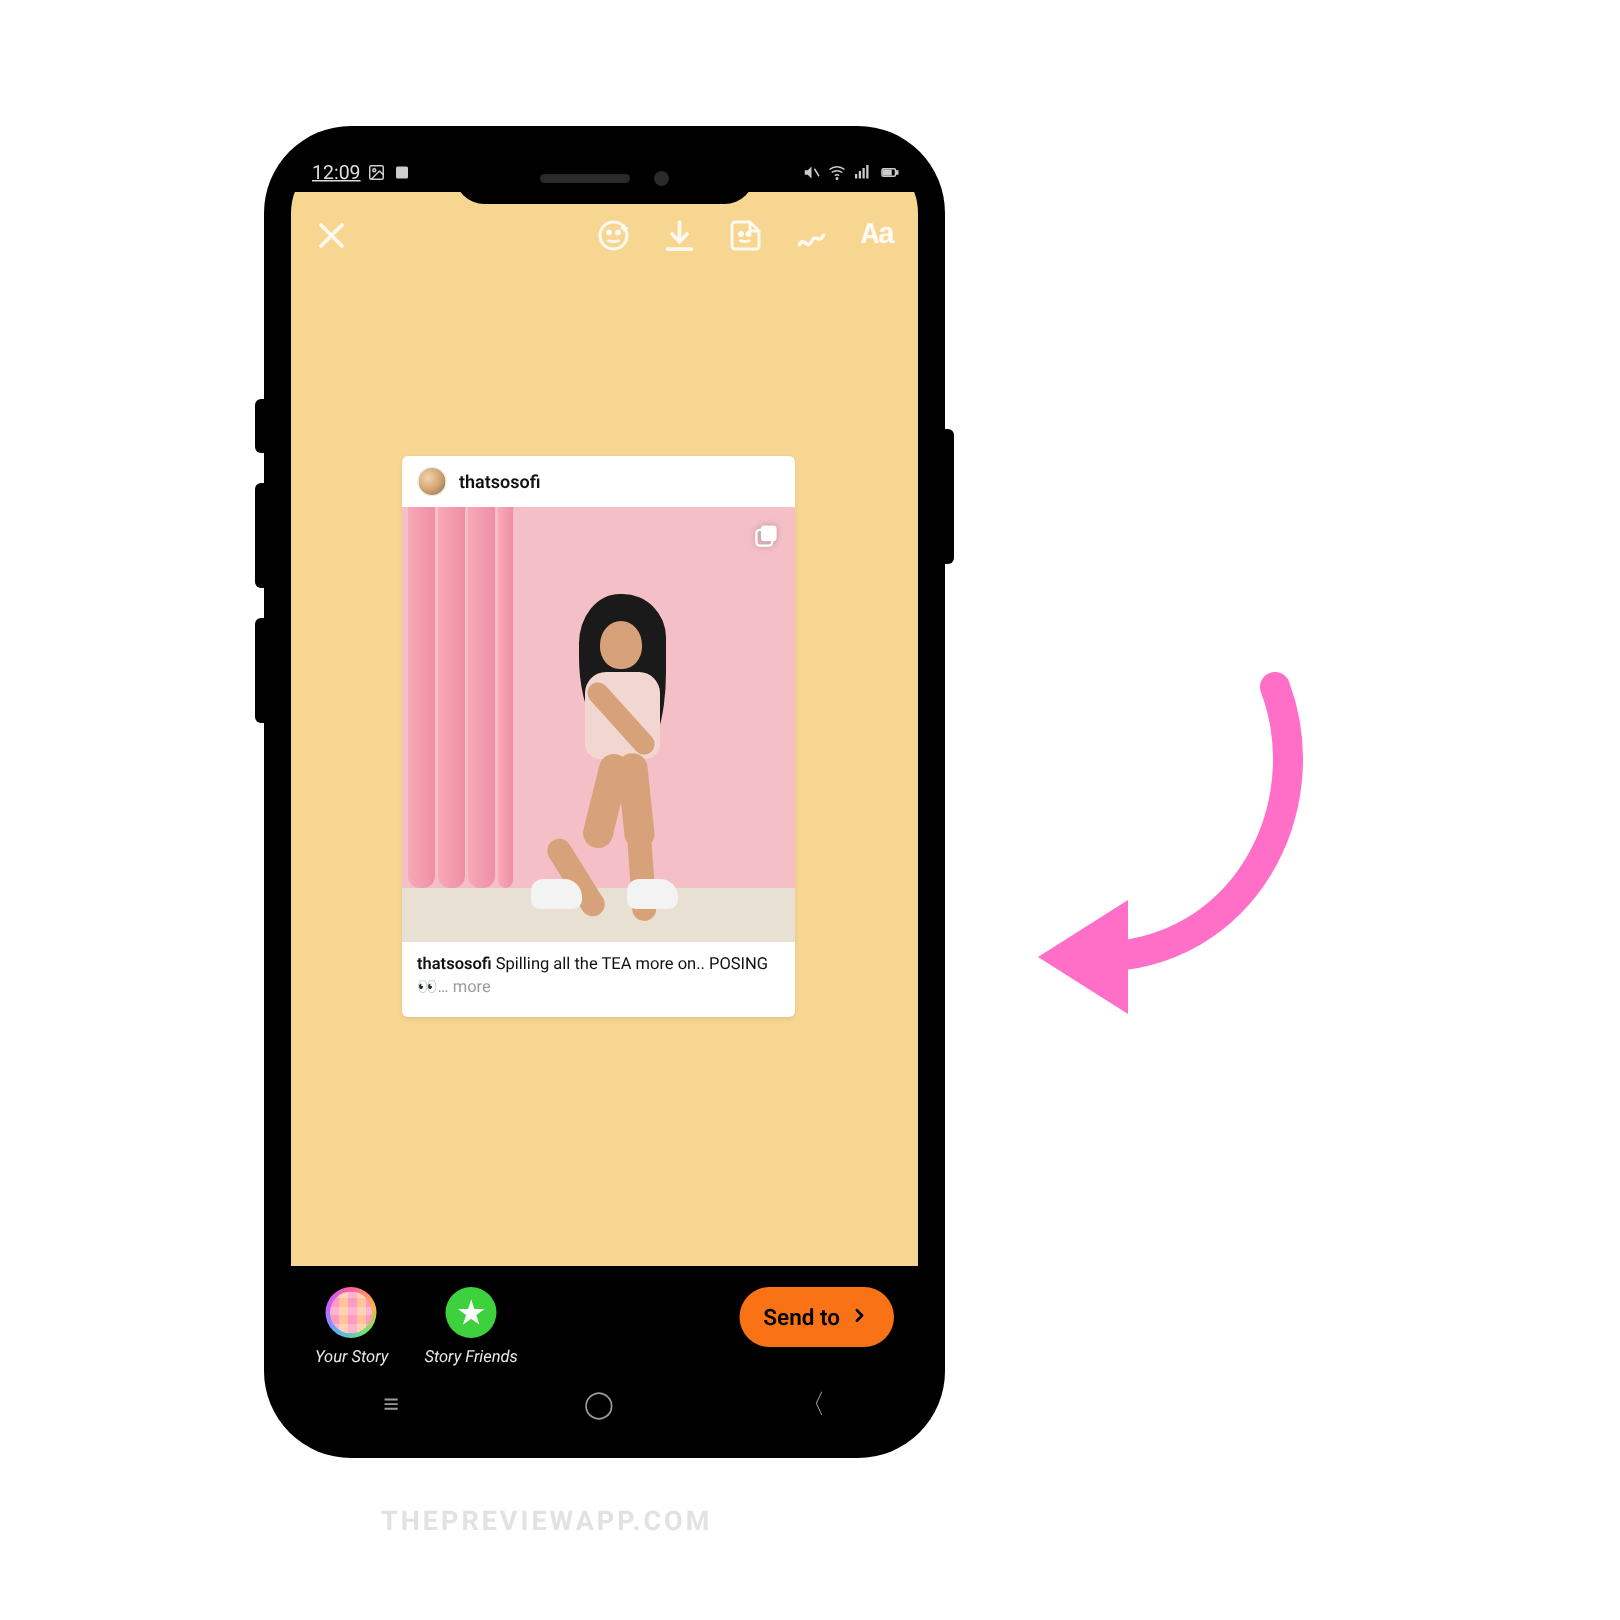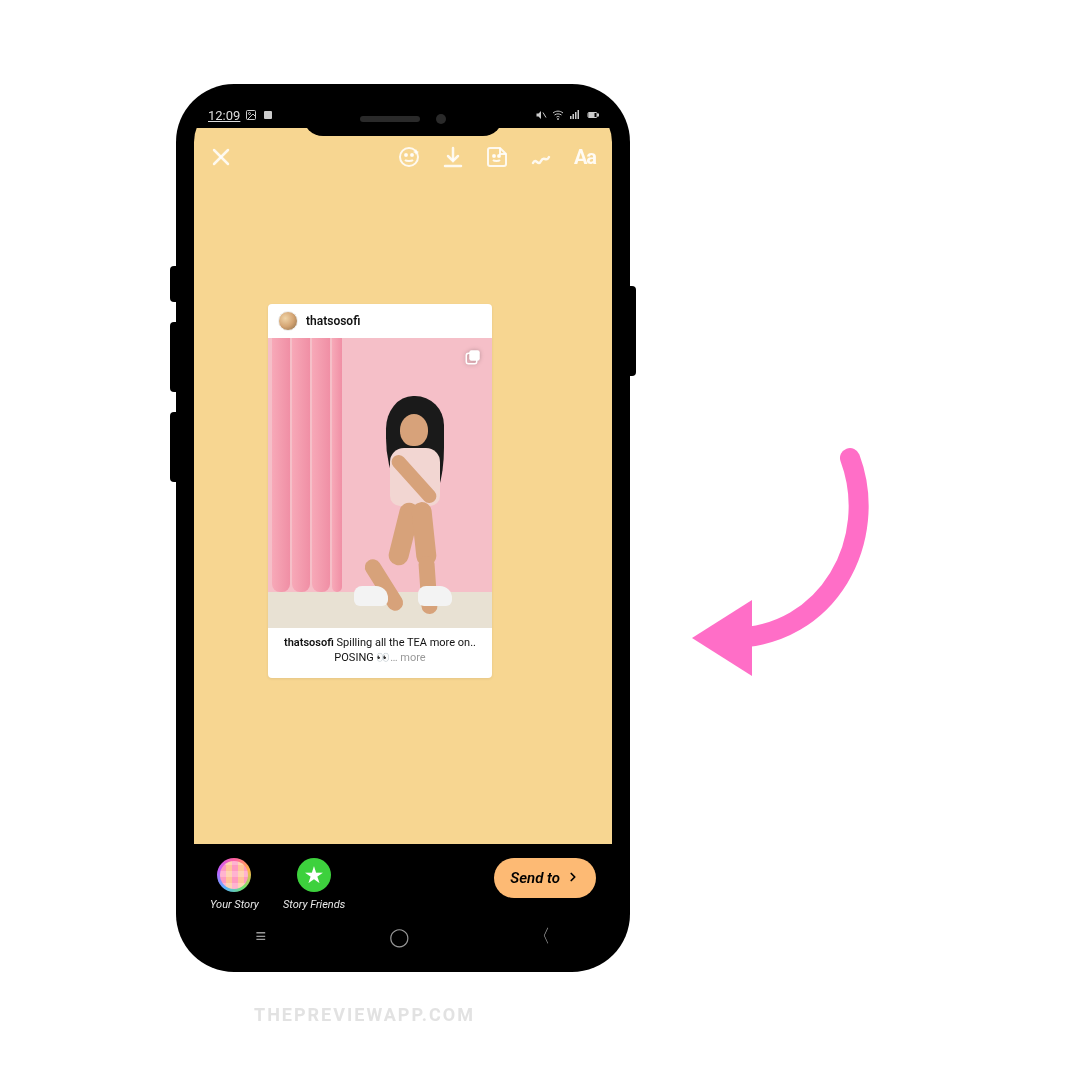--- a/index.html
+++ b/index.html
@@ -73,37 +73,37 @@
     left: 0; right: 0;
     bottom: 110px;
     background: #f7d691;
   }
   .story-toolbar {
     display: flex;
     align-items: center;
     justify-content: space-between;
     padding: 16px 14px 0 14px;
     color: rgba(255,255,255,0.9);
+    font-family: Liberation Mono, monospace;
   }
   .tool-right { display:flex; align-items:center; gap:18px; }
   .tool-ic { width:26px; height:26px; display:flex; align-items:center; justify-content:center; }
   .tool-ic svg { stroke: rgba(255,255,255,0.85); }
   .aa { font-weight:700; font-size:20px; color:rgba(255,255,255,0.9); letter-spacing:-1px; }
 
   
   .post-card {
     position: absolute;
     left: 74px;
     top: 176px;
-    width: 224px;
+    width: 262px;
     background: #fff;
     border-radius: 4px;
     overflow: hidden;
     box-shadow: 0 1px 3px rgba(0,0,0,0.08);
-    text-align: center;
   }
   .post-header {
     display: flex;
     align-items: center;
     gap: 8px;
     padding: 7px 10px;
   }
   .avatar {
     width: 20px; height: 20px; border-radius: 50%;
     background: radial-gradient(circle at 35% 35%, #f0d4a8, #d4a574 50%, #8a6a45);
@@ -155,26 +155,25 @@
     gap: 24px;
   }
   .dest { display:flex; flex-direction:column; align-items:center; gap:6px; }
   .dest-ic { width:34px; height:34px; border-radius:50%; display:flex; align-items:center; justify-content:center; }
   .your-story-ic { background: conic-gradient(#ff5fa2, #ffb347, #6ee36e, #5ab0ff, #c65fff, #ff5fa2); position:relative; }
   .your-story-ic::after{ content:""; position:absolute; inset:3px; border-radius:50%; background: repeating-linear-gradient(90deg,#ff9ac0 0 6px,#ffc49a 6px 12px), repeating-linear-gradient(0deg,rgba(255,255,255,0.25) 0 6px, transparent 6px 12px); background-blend-mode:screen; }
   .close-friends-ic { background:#3dd13d; color:#fff; font-weight:700; font-size:20px; }
   .dest-label { font-size:11px; color:#e8e8e8;font-style:italic; }
   .spacer { flex:1; }
   .send-btn {
-    background:#fdba74; color:#000; border-radius:999px;
+    background:#f97316; color:#000; border-radius:999px;
     height:40px; padding:0 16px;
     display:flex; align-items:center; gap:6px;
     font-weight:600; font-size:15px;
     margin-top: 0px;
-    font-style: italic;
   }
   .send-btn .chev { font-size:16px; }
 
   
   .android-nav {
     position:absolute; left:0; right:0; bottom:0; height:36px;
     display:flex; justify-content:space-around; align-items:center;
     color:#9a9a9a;
     pointer-events:none;
   }

